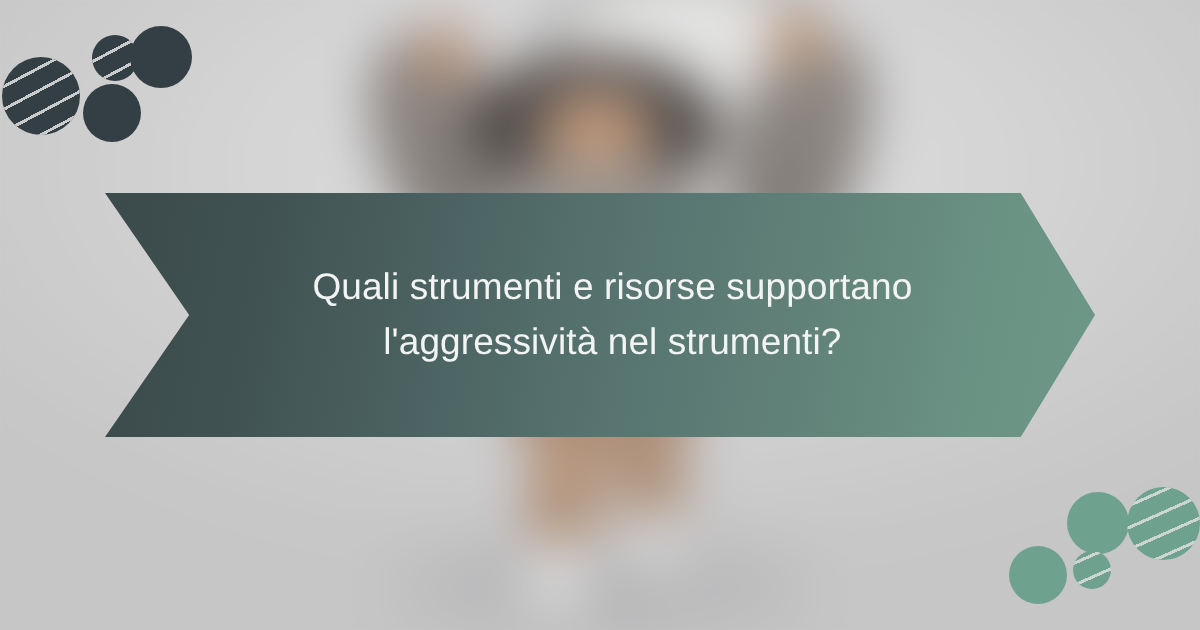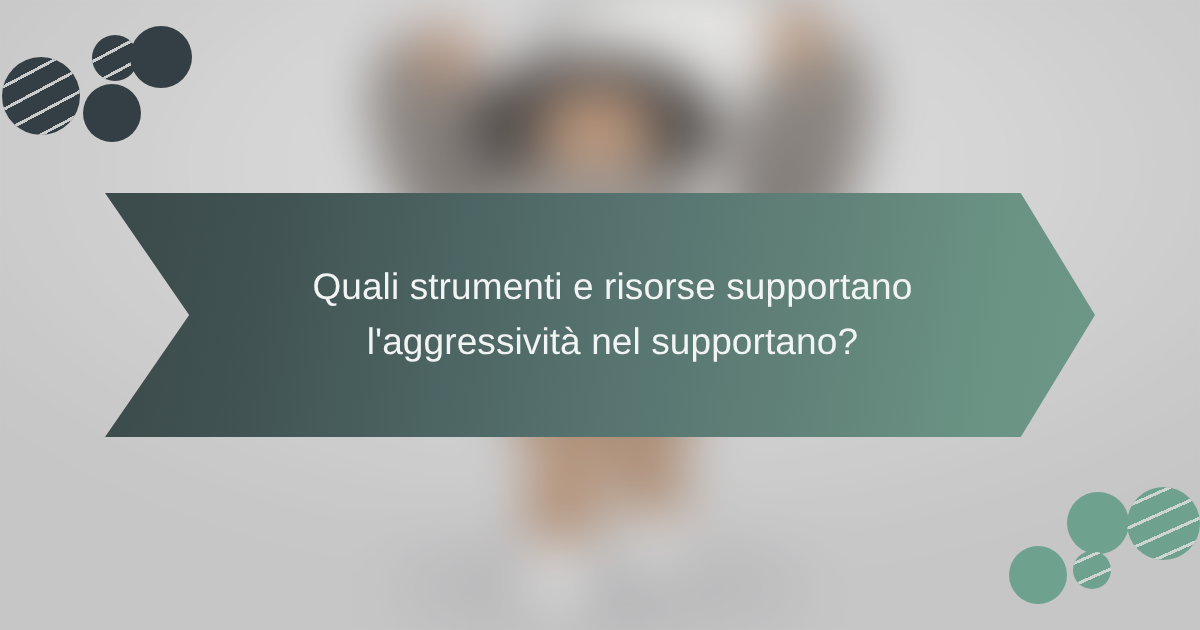--- a/index.html
+++ b/index.html
@@ -329,17 +329,17 @@
   <div>
     <div class="deco deco-green" style="left:1067px; top:492px; width:62px; height:62px;"></div>
     <div class="deco deco-green striped" style="left:1127px; top:487px; width:73px; height:73px;"></div>
     <div class="deco deco-green" style="left:1009px; top:546px; width:58px; height:58px;"></div>
     <div class="deco deco-green striped" style="left:1073px; top:551px; width:38px; height:38px;"></div>
   </div>
 
   <div id="banner">
     <div id="banner-text">
       <span class="tline">Quali strumenti e risorse supportano</span>
-      <span class="tline">l'aggressività nel supportano?</span>
+      <span class="tline">l'aggressività nel strumenti?</span>
     </div>
   </div>
 
 </div>
 
 </body></html>

